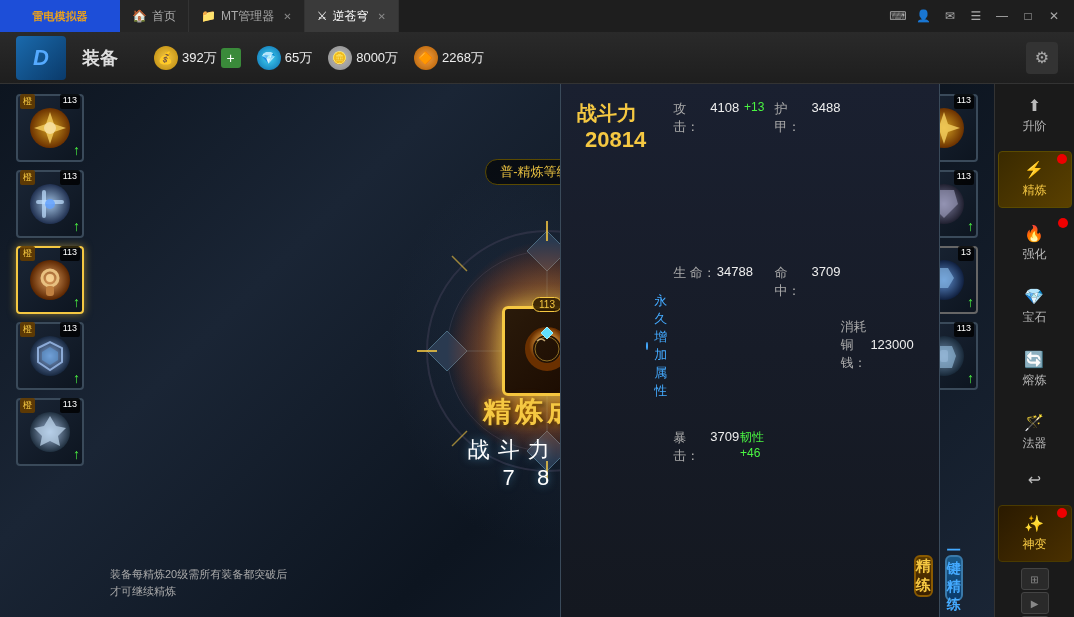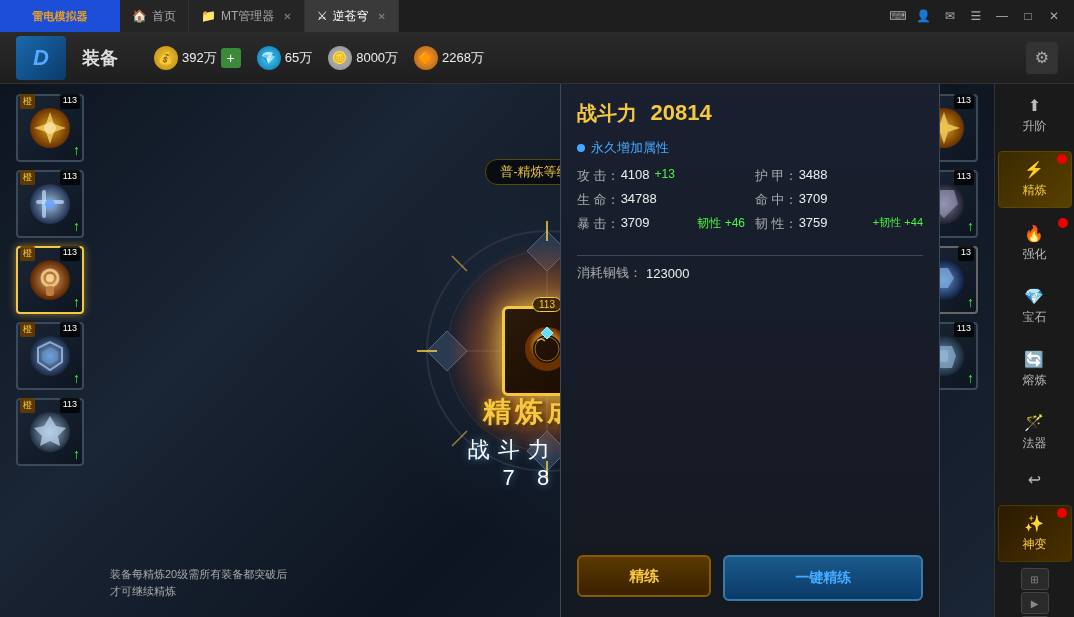--- a/index.html
+++ b/index.html
@@ -392,21 +392,21 @@
       position: absolute;
       left: 560px;
       top: 0;
       width: 380px;
       height: 100%;
       background: linear-gradient(180deg, #1a2030 0%, #141820 100%);
       border-left: 1px solid #3a4a5a;
       border-right: 1px solid #3a4a5a;
       z-index: 50;
       display: flex;
-      flex-direction: column;
+      flex-direction: row;
       padding: 16px;
     }
     .panel-title {
       font-size: 20px;
       color: #fff;
       font-weight: bold;
       margin-bottom: 12px;
     }
     .panel-title span {
       color: #f5c842;
@@ -891,25 +891,20 @@
       </div>
       <div class="attr-row">
         <span class="attr-label">命 中：</span>
         <span class="attr-value">3709</span>
       </div>
       <div class="attr-row">
         <span class="attr-label">暴 击：</span>
         <span class="attr-value">3709</span>
         <span class="attr-bonus-right">韧性 +46</span>
       </div>
-      <div class="attr-row">
-        <span class="attr-label">韧 性：</span>
-        <span class="attr-value">3759</span>
-        <span class="attr-bonus-right" style="color:#4af542;font-size:11px;">+韧性 +44</span>
-      </div>
     </div>
 
     <div class="divider-line"></div>
 
     <div class="cost-row">
       <span>消耗铜钱：</span>
       <span class="cost-value">123000</span>
     </div>
 
     <div class="action-buttons">

